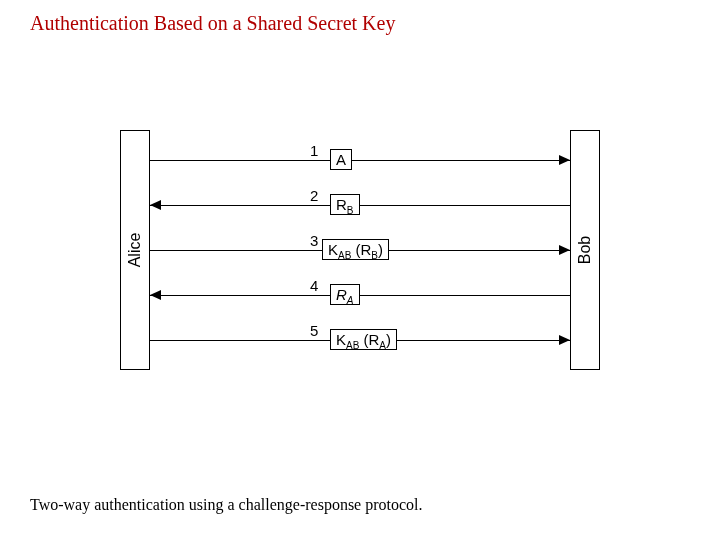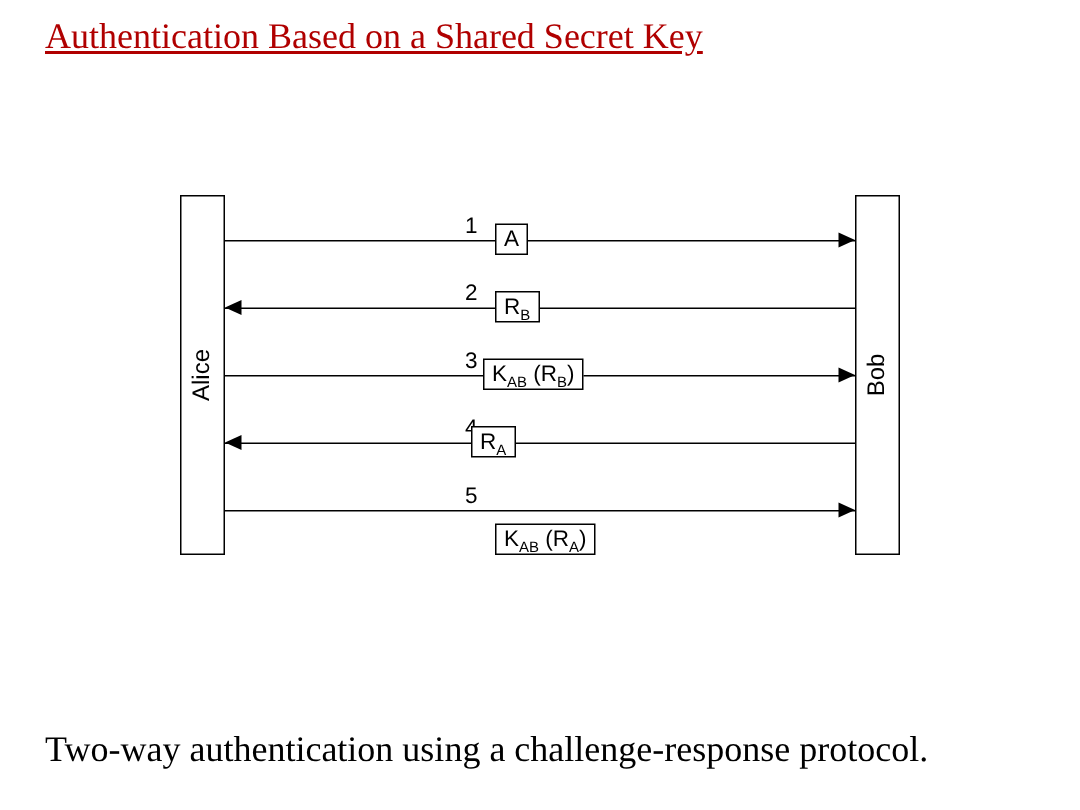--- a/index.html
+++ b/index.html
@@ -8,29 +8,28 @@
     width: 720px;
     height: 540px;
     background: #fff;
     font-family: "Times New Roman", Times, serif;
     color: #000;
   }
   .title {
     position: absolute;
     top: 12px;
     left: 30px;
-    font-size: 24px;
+    font-size: 20px;
     color: #b00000;
-    text-decoration: underline;
   }
   .caption {
     position: absolute;
     bottom: 26px;
     left: 30px;
-    font-size: 24px;
+    font-size: 16px;
     color: #000;
   }
   .diagram {
     position: absolute;
     left: 120px;
     top: 130px;
     width: 480px;
     height: 240px;
   }
   .party-box {
@@ -138,25 +137,25 @@
     <div class="line"></div>
     <div class="arrow-right"></div>
     <div class="step-num" style="left:160px;">3</div>
     <div class="msg-box" style="left:172px;">K<span class="sub">AB</span> (R<span class="sub">B</span>)</div>
   </div>
 
   <div class="lane" style="top:165px;">
     <div class="line"></div>
     <div class="arrow-left"></div>
     <div class="step-num" style="left:160px;">4</div>
-    <div class="msg-box" style="left:164px;">R<span class="sub">A</span></div>
+    <div class="msg-box" style="left:180px;font-style:italic;">R<span class="sub">A</span></div>
   </div>
 
   <div class="lane" style="top:210px;">
     <div class="line"></div>
     <div class="arrow-right"></div>
     <div class="step-num" style="left:160px;">5</div>
-    <div class="msg-box" style="left:180px;margin-top:20px;">K<span class="sub">AB</span> (R<span class="sub">A</span>)</div>
+    <div class="msg-box" style="left:180px;">K<span class="sub">AB</span> (R<span class="sub">A</span>)</div>
   </div>
 
 </div>
 
 <div class="caption">Two-way authentication using a challenge-response protocol.</div>
 
 </body></html>

